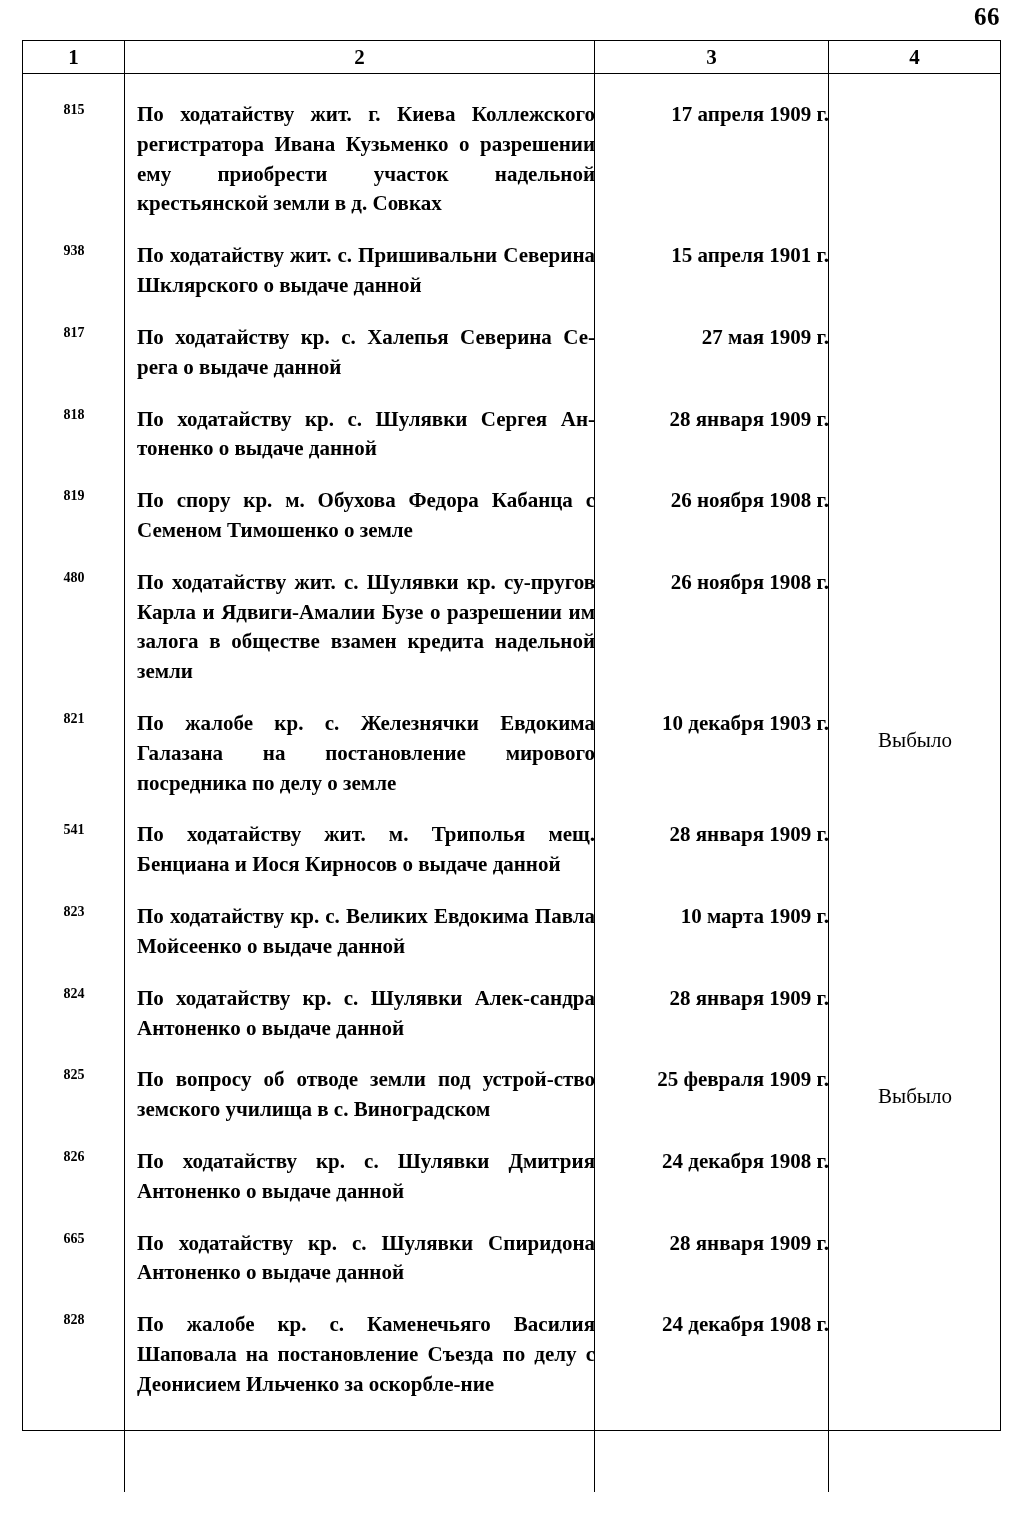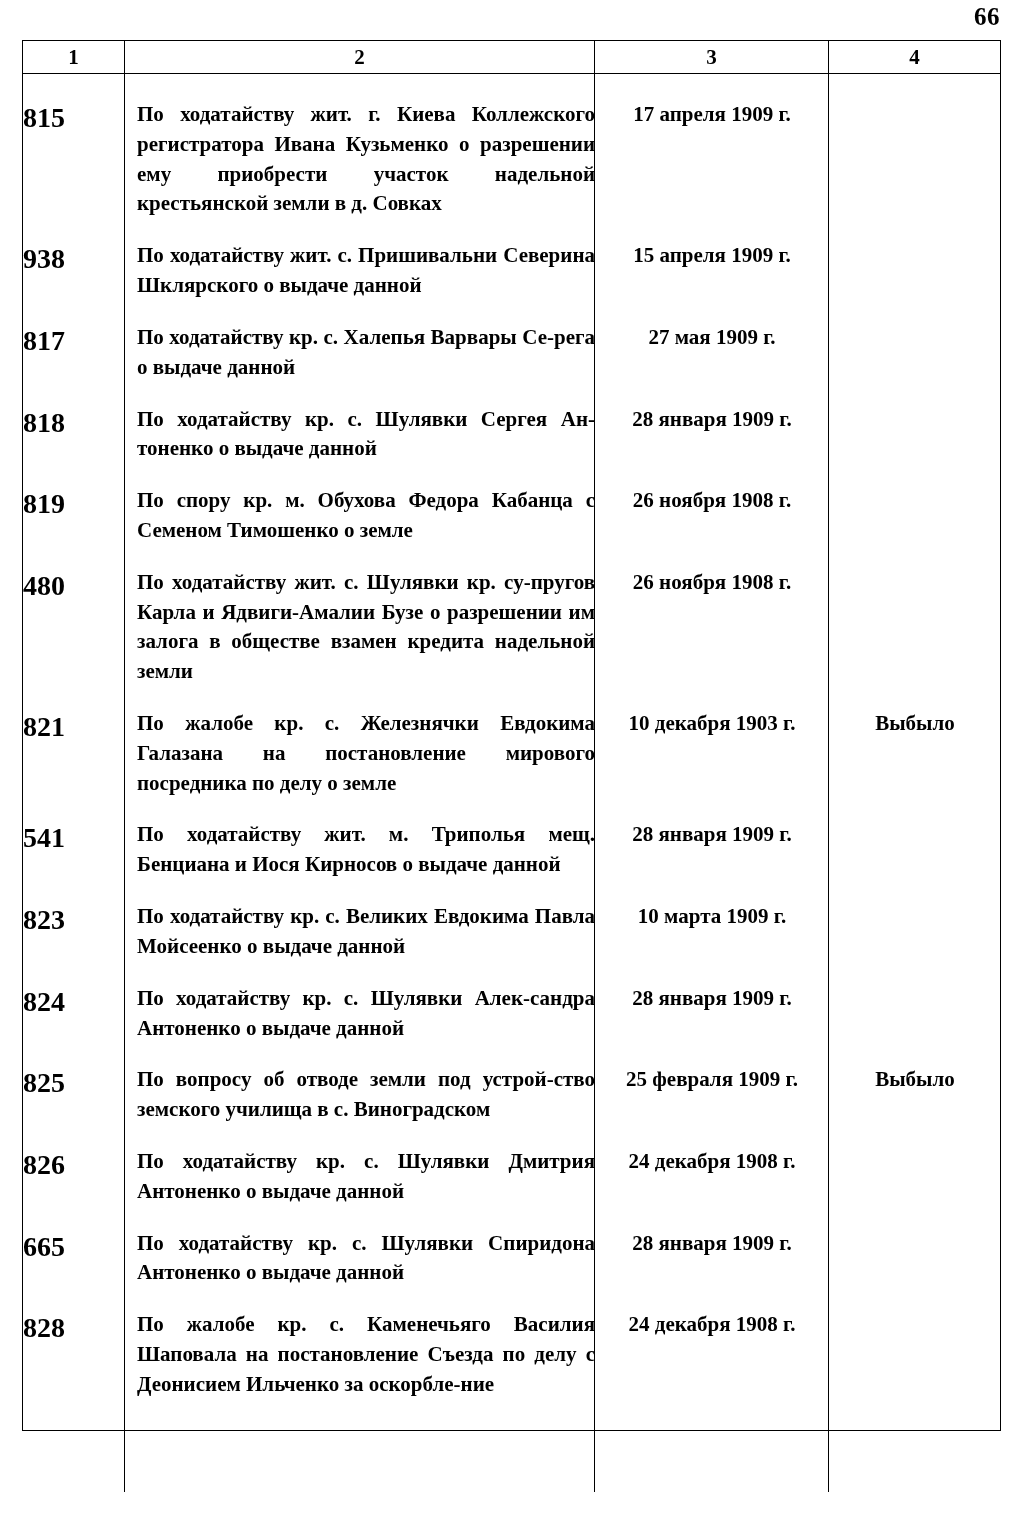--- a/index.html
+++ b/index.html
@@ -78,54 +78,55 @@
   .rw {
     display: flex;
     width: 100%;
     box-sizing: border-box;
   }
 
   .cell-num {
     width: 102px;
     flex: 0 0 102px;
     box-sizing: border-box;
-    text-align: left;
-    font-size: 28px;
+    text-align: center;
+    font-size: 14px;
     font-weight: bold;
     padding-top: 2px;
   }
   .cell-desc {
     width: 470px;
     flex: 0 0 470px;
     box-sizing: border-box;
     padding: 0 0 0 12px;
     font-size: 21px;
     font-weight: bold;
     text-align: justify;
     text-align-last: left;
     line-height: 1.42;
     hyphens: manual;
   }
   .cell-date {
     width: 234px;
     flex: 0 0 234px;
     box-sizing: border-box;
-    text-align: center;
+    text-align: right;
     font-size: 21px;
     font-weight: bold;
     padding-top: 2px;
   }
   .cell-note {
     width: 172px;
     flex: 0 0 172px;
     box-sizing: border-box;
     text-align: center;
     font-size: 21px;
-    font-weight: bold;
+    font-weight: normal;
     padding-top: 2px;
+    margin-top: 17px;
   }
 
   
   .vrule {
     position: absolute;
     top: 40px;
     width: 0;
     border-left: 1.6px solid #000;
     height: 1452px;   
   }
@@ -162,27 +163,27 @@
               <div class="rw">
                 <div class="cell-num">815</div>
                 <div class="cell-desc">По ходатайству жит. г. Киева Коллежского регистратора Ивана Кузьменко о разрешении ему приобрести участок надельной крестьянской земли в д. Совках</div>
                 <div class="cell-date">17 апреля 1909 г.</div>
                 <div class="cell-note"></div>
               </div>
               <div class="gap-m"></div>
               <div class="rw">
                 <div class="cell-num">938</div>
                 <div class="cell-desc">По ходатайству жит. с. Пришивальни Северина Шклярского о выдаче данной</div>
-                <div class="cell-date">15 апреля 1909 г.</div>
+                <div class="cell-date">15 апреля 1901 г.</div>
                 <div class="cell-note"></div>
               </div>
               <div class="gap-m"></div>
               <div class="rw">
                 <div class="cell-num">817</div>
-                <div class="cell-desc">По ходатайству кр. с. Халепья Варвары Се-рега о выдаче данной</div>
+                <div class="cell-desc">По ходатайству кр. с. Халепья Северина Се-рега о выдаче данной</div>
                 <div class="cell-date">27 мая 1909 г.</div>
                 <div class="cell-note"></div>
               </div>
               <div class="gap-m"></div>
               <div class="rw">
                 <div class="cell-num">818</div>
                 <div class="cell-desc">По ходатайству кр. с. Шулявки Сергея Ан-тоненко о выдаче данной</div>
                 <div class="cell-date">28 января 1909 г.</div>
                 <div class="cell-note"></div>
               </div>

